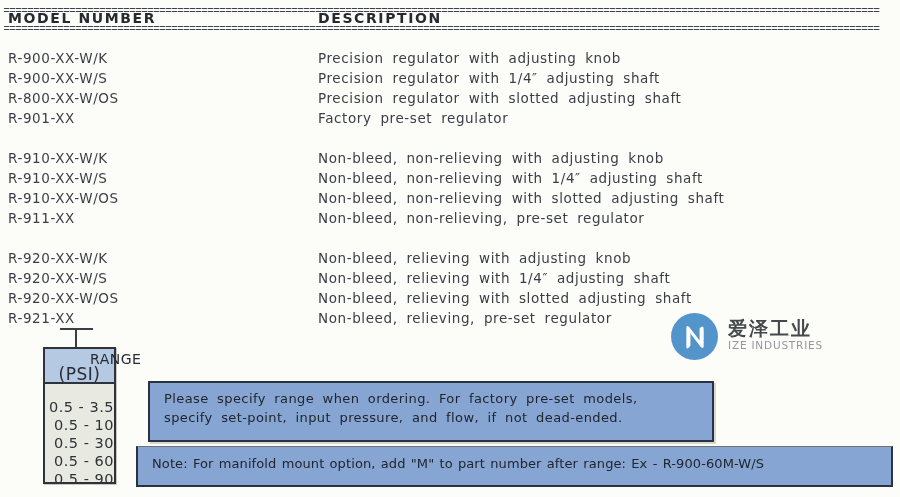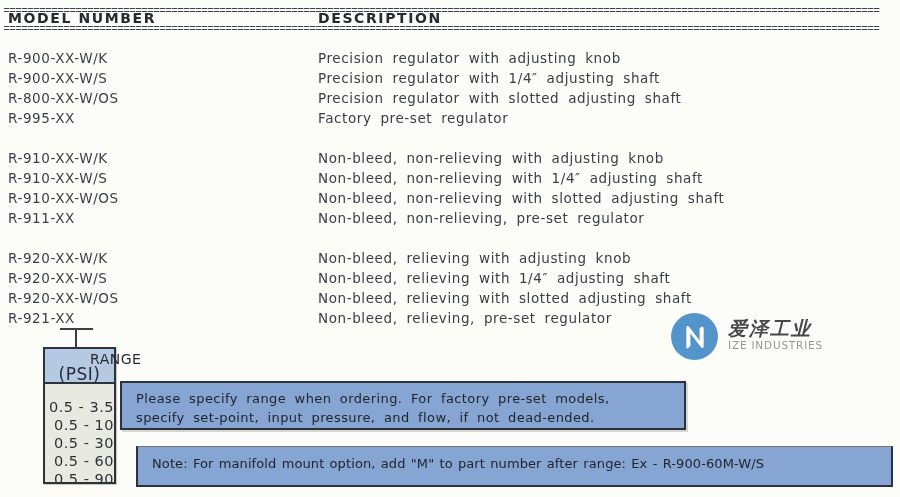--- a/index.html
+++ b/index.html
@@ -118,22 +118,22 @@
 
   
   .note-box {
     position: absolute;
     background: #87a5d2;
     border: 2px solid #2a3140;
     color: #20262e;
     font-size: 13px;
   }
   .note-ordering {
-    left: 120px; top: 381px;
-    width: 566px; height: 49px;
+    left: 148px; top: 381px;
+    width: 566px; height: 61px;
     padding: 6px 0 0 14px;
     line-height: 19px;
     letter-spacing: 0.4px;
     word-spacing: 4px;
     box-shadow: 2px 2px 0 #d7d7d0;
   }
   .note-manifold {
     left: 136px; top: 446px;
     width: 757px; height: 41px;
     border-top: 1px solid #737373;
@@ -155,21 +155,20 @@
   }
   .logo-circle { width: 49px; height: 49px; }
   .wm-text { margin-left: 9px; padding-top: 5px; }
   .wm-cn {
     font-size: 19px;
     font-weight: bold;
     color: #3d4043;
     letter-spacing: 2px;
     line-height: 22px;
     white-space: nowrap;
-    font-style: italic;
   }
   .wm-en {
     font-size: 10.5px;
     color: #8e9296;
     letter-spacing: 0.8px;
     line-height: 13px;
     white-space: nowrap;
   }
 </style>
 </head>
@@ -189,21 +188,21 @@
     </div>
     <div class="row">
       <span class="cell model">R-900-XX-W/S</span>
       <span class="cell desc">Precision regulator with 1/4″ adjusting shaft</span>
     </div>
     <div class="row">
       <span class="cell model">R-800-XX-W/OS</span>
       <span class="cell desc">Precision regulator with slotted adjusting shaft</span>
     </div>
     <div class="row">
-      <span class="cell model">R-995-XX</span>
+      <span class="cell model">R-901-XX</span>
       <span class="cell desc">Factory pre-set regulator</span>
     </div>
   </div>
 
   <div class="group group-2">
     <div class="row">
       <span class="cell model">R-910-XX-W/K</span>
       <span class="cell desc">Non-bleed, non-relieving with adjusting knob</span>
     </div>
     <div class="row">

